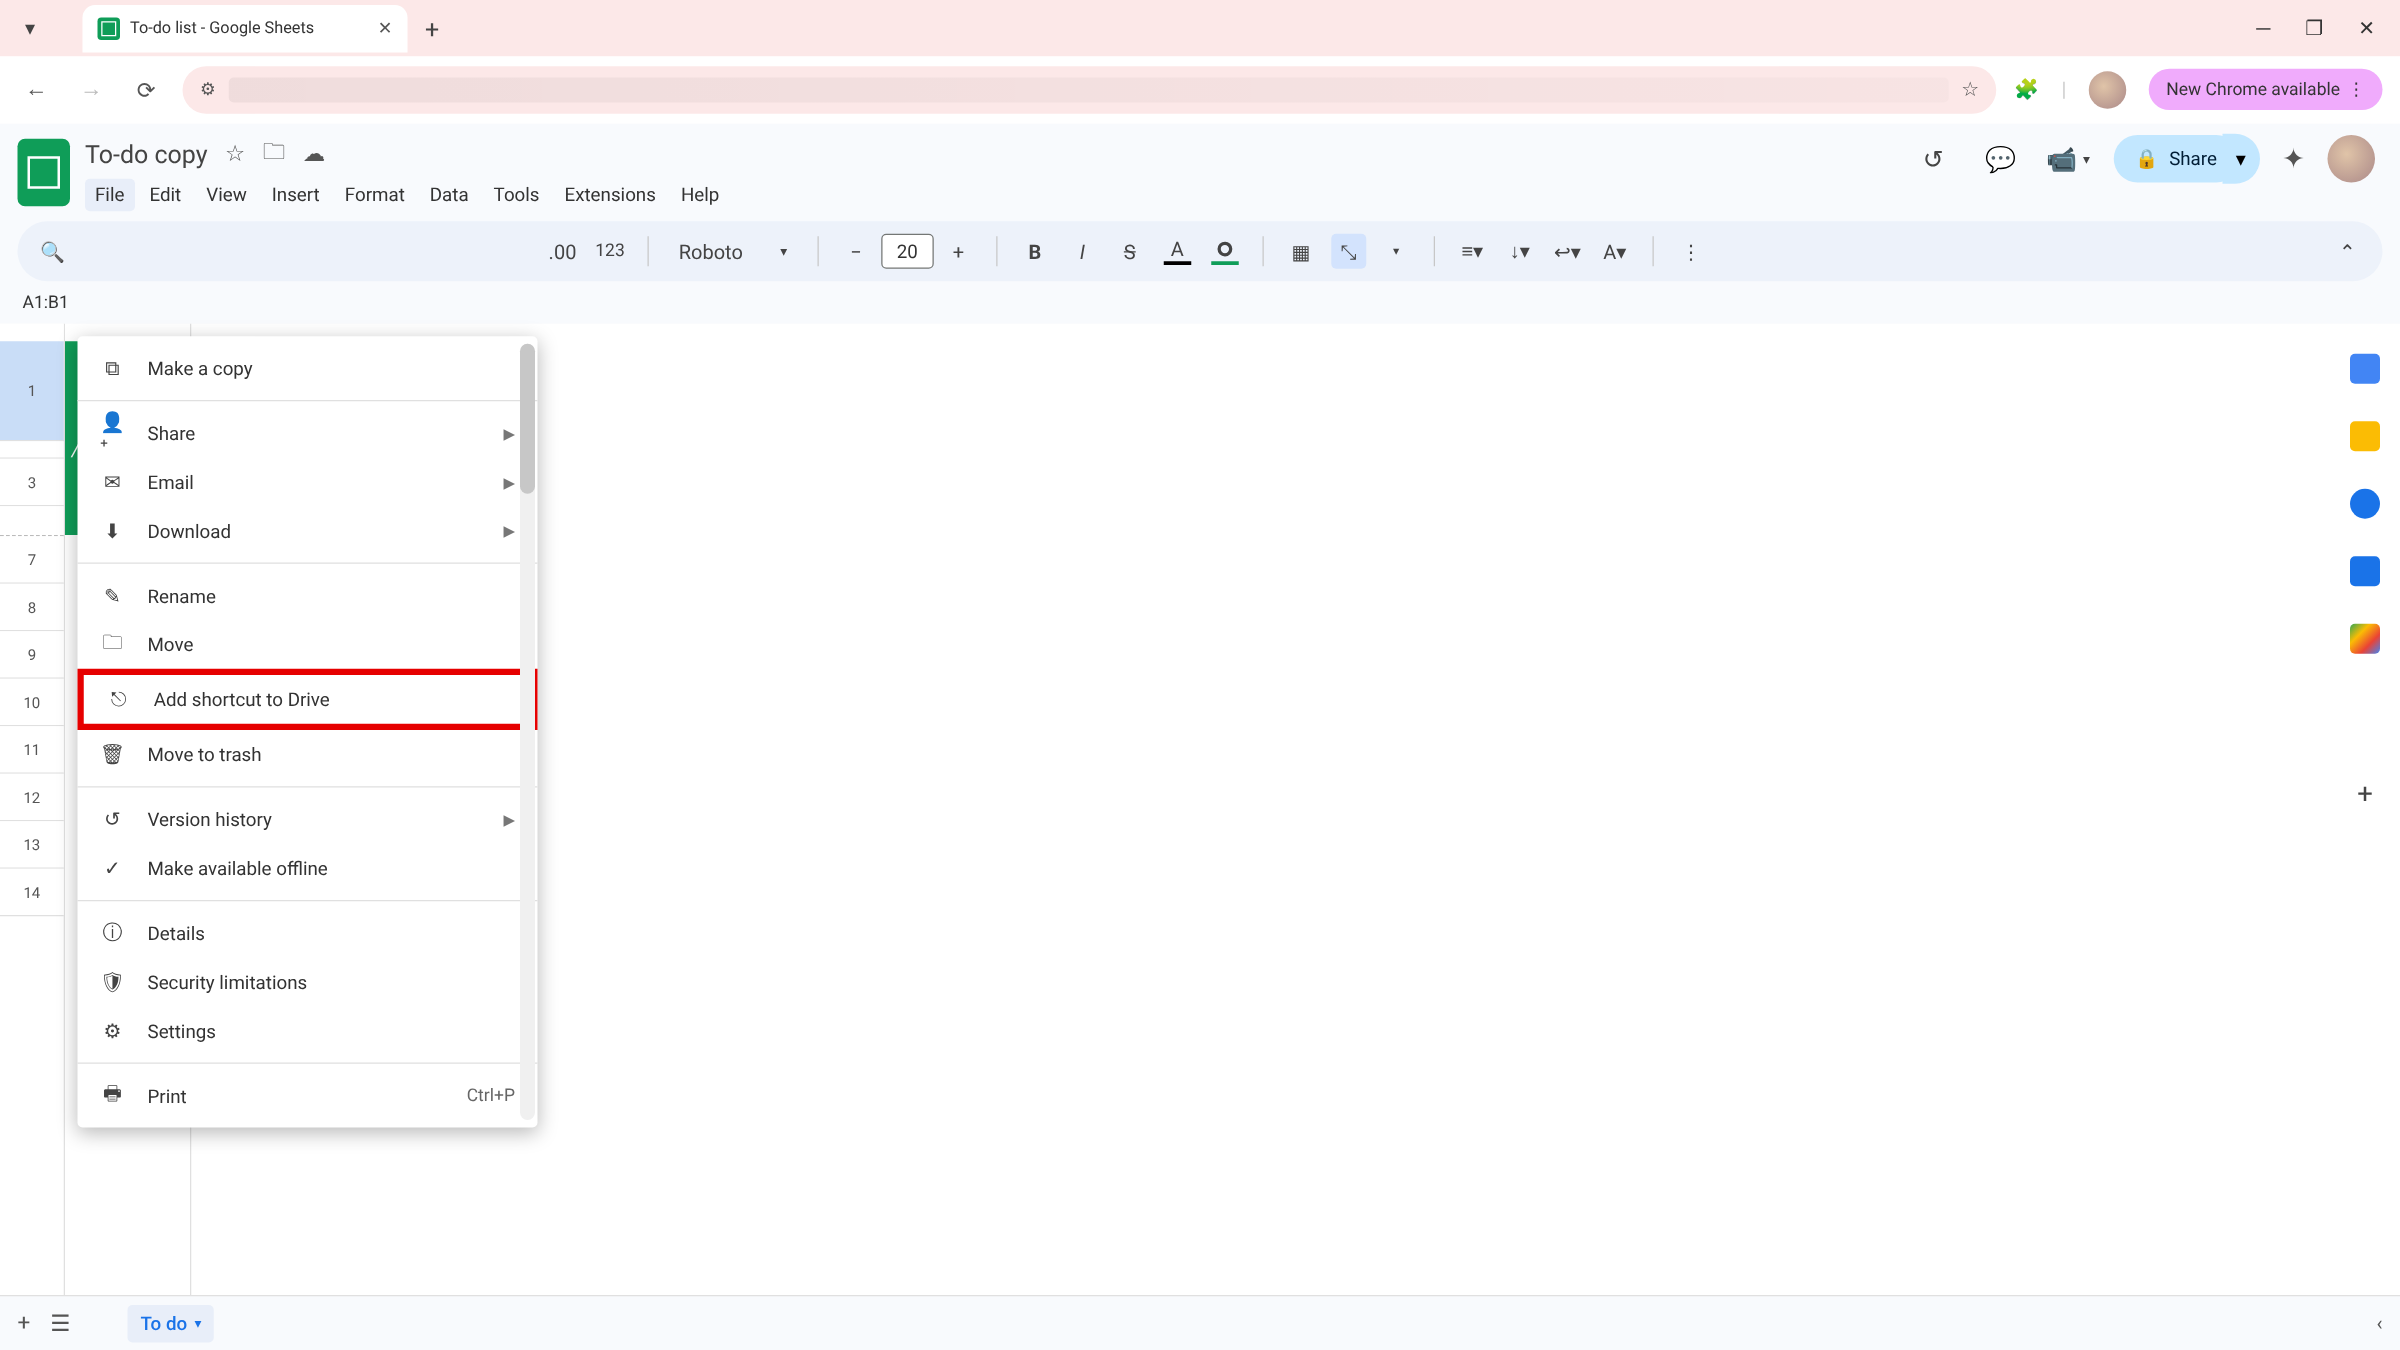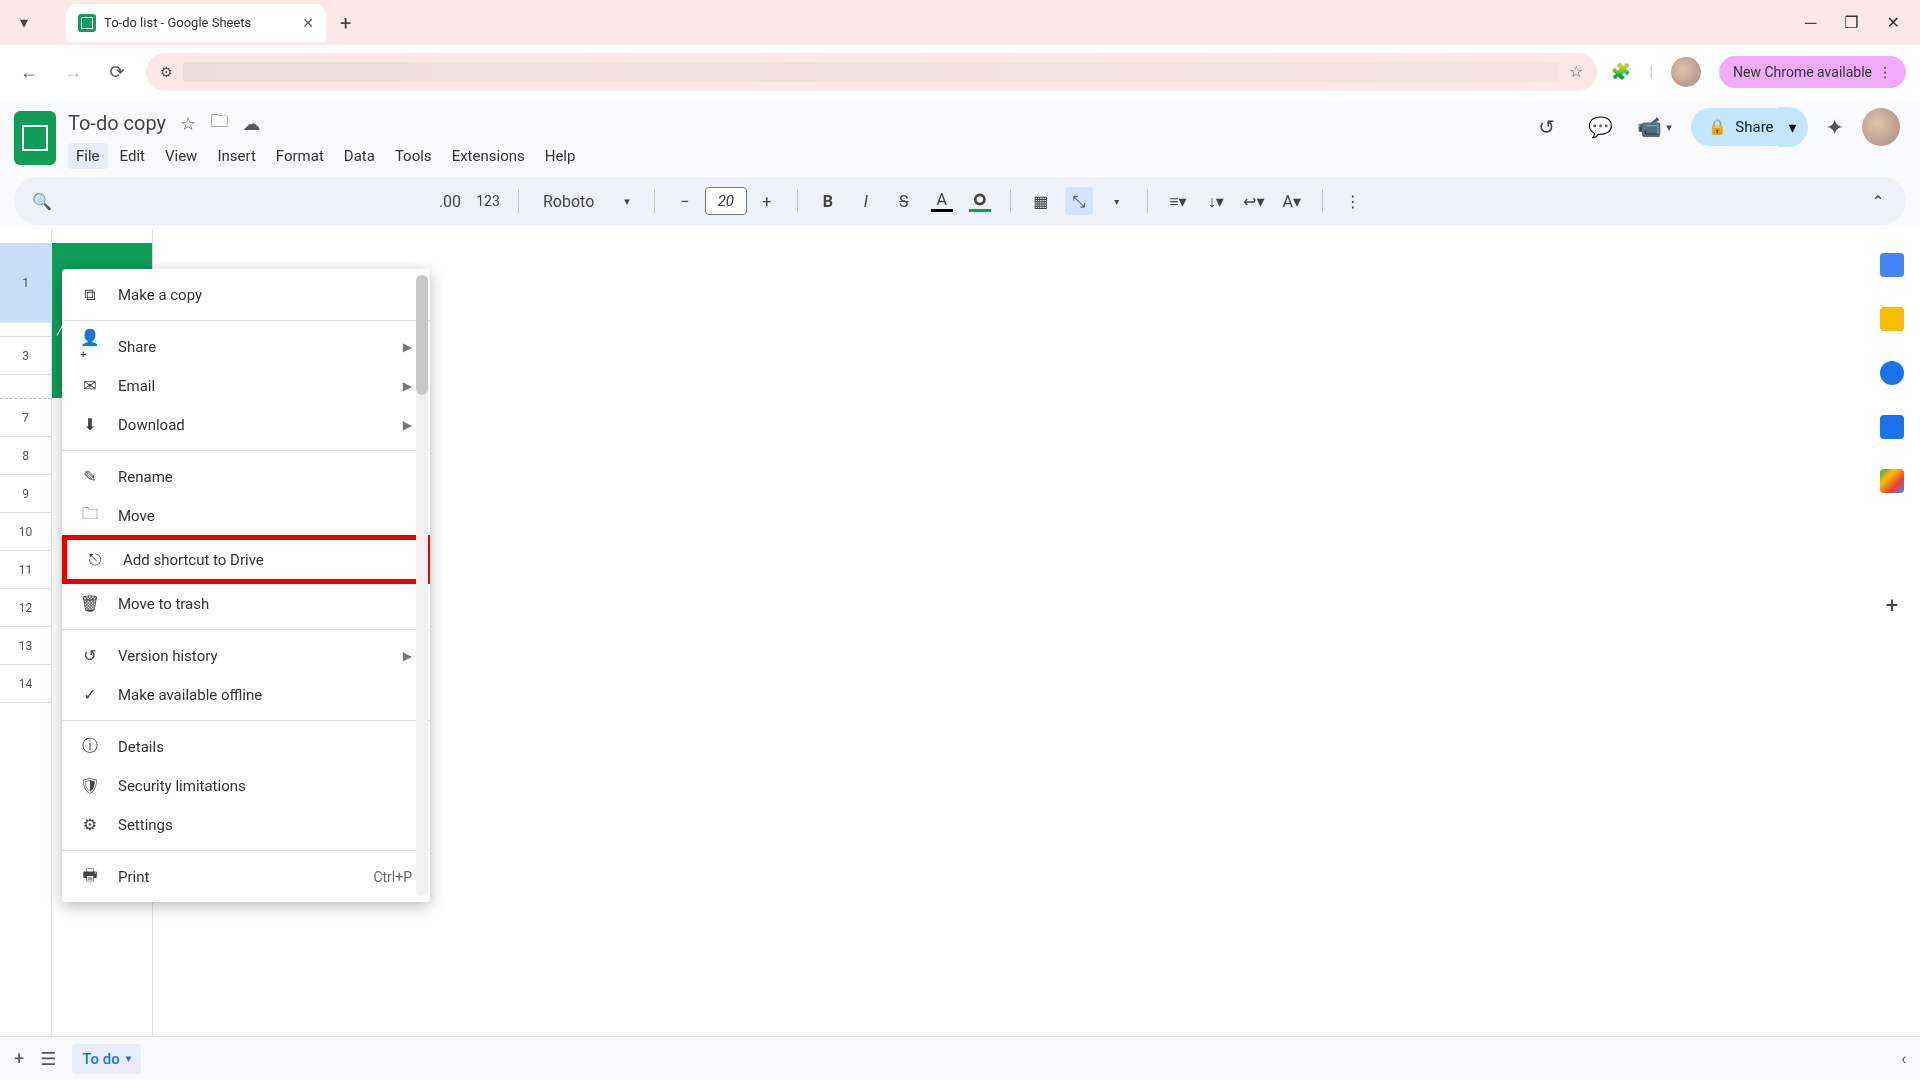--- a/index.html
+++ b/index.html
@@ -44,21 +44,21 @@
   .share-btn { background:#c2e7ff; border-radius:40px; padding:10px 18px; display:flex; align-items:center; gap:8px; font-size:15px; color:#001d35; }
   .share-caret { background:#c2e7ff; width:30px; height:40px; border-radius:0 40px 40px 0; display:flex; align-items:center; justify-content:center; margin-left:-14px; }
   .gemini { font-size:22px; color:#555; }
   .avatar2 { width:38px; height:38px; border-radius:50%; background: radial-gradient(circle at 40% 40%, #e0c4a8, #a88); }
 
   
   .toolbar { height:48px; margin:6px 14px 0 14px; background:#edf2fa; border-radius:40px; display:flex; align-items:center; padding:0 14px; gap:10px; color:#444; position:relative; }
   .tb-sep { width:1px; height:24px; background:#c7c7c7; margin:0 6px; }
   .font-name-box { display:flex; align-items:center; gap:30px; padding:4px 8px; }
   .font-size-box { display:flex; align-items:center; gap:6px; }
-  .font-size-input { width:42px; height:28px; border:1px solid #747775; border-radius:4px; text-align:center; font-size:15px; color:#333; background:#fff;font-style:italic; }
+  .font-size-input { width:42px; height:28px; border:1px solid #747775; border-radius:4px; text-align:center; font-size:15px; color:#333; background:#fff; }
   .tb-icon { width:28px; height:28px; display:flex; align-items:center; justify-content:center; font-size:16px; }
   .tb-icon.active { background:#d3e3fd; border-radius:4px; }
   .text-color { border-bottom:3px solid #000; width:22px; text-align:center; }
   .fill-color { border-bottom:3px solid #0f9d58; width:22px; text-align:center; }
   .collapse-toolbar { margin-left:auto; }
 
   
   .name-fx-row { height:30px; display:flex; align-items:center; padding:4px 14px 0 14px; gap:8px; }
   .name-box { width:90px; font-size:14px; color:#333; padding-left:4px; }
 
@@ -79,21 +79,21 @@
   .dd-thumb { position:absolute; top:0; width:12px; height:120px; background:#c7c7c7; border-radius:6px; }
   .dd-item { height:39px; display:flex; align-items:center; padding:0 18px; gap:18px; font-size:15px; color:#333; position:relative; }
   .dd-icon { width:20px; height:20px; display:flex; align-items:center; justify-content:center; color:#444; font-size:16px; }
   .dd-sub { margin-left:auto; color:#777; font-size:12px; }
   .dd-shortcut { margin-left:auto; color:#666; font-size:14px; }
   .dd-divider { height:1px; background:#e0e0e0; margin:6px 0; }
   .highlight-box { border:5px solid #e60000; position:relative; }
 
   
   .sheet-tab-row { height:44px; border-top:1px solid #e0e0e0; display:flex; align-items:center; padding:0 14px; gap:16px; background:#f8fafd; }
-  .sheet-tab { color:#1a73e8; font-size:15px; font-weight:500; display:flex; align-items:center; gap:6px; padding:6px 10px; border-radius:4px; background:#e8eef9; }
+  .sheet-tab { color:#1a73e8; font-size:15px; font-weight:500; display:flex; align-items:center; gap:6px; padding:6px 10px; border-radius:4px; background:#e8eef9;margin-left:30px; }
   .st-icon { color:#555; font-size:18px; }
 
   
   .side-panel { position:absolute; right:0; top:18px; width:56px; display:flex; flex-direction:column; align-items:center; gap:30px; padding-top:6px; }
   .sp-icon { width:24px; height:24px; border-radius:4px; }
 </style>
 </head>
 <body>
 
 <div class="browser-top">
@@ -211,20 +211,23 @@
     <div class="tb-sep"></div>
     <span class="tb-icon">≡▾</span>
     <span class="tb-icon">↓▾</span>
     <span class="tb-icon">↩▾</span>
     <span class="tb-icon">A▾</span>
     <div class="tb-sep"></div>
     <span class="tb-icon">⋮</span>
     <span class="tb-icon collapse-toolbar">⌃</span>
   </div>
 
+  <div class="name-fx-row">
+    <div class="name-box">A1:B1</div>
+  </div>
 
   <div class="grid-wrap">
     <div class="row-headers">
       <div style="height:14px;border-bottom:none;"></div>
       <div class="tall selected">1</div>
       <div style="height:14px;"></div>
       <div>3</div>
       <div class="dotted-bottom" style="height:24px;"></div>
       <div>7</div>
       <div>8</div>

